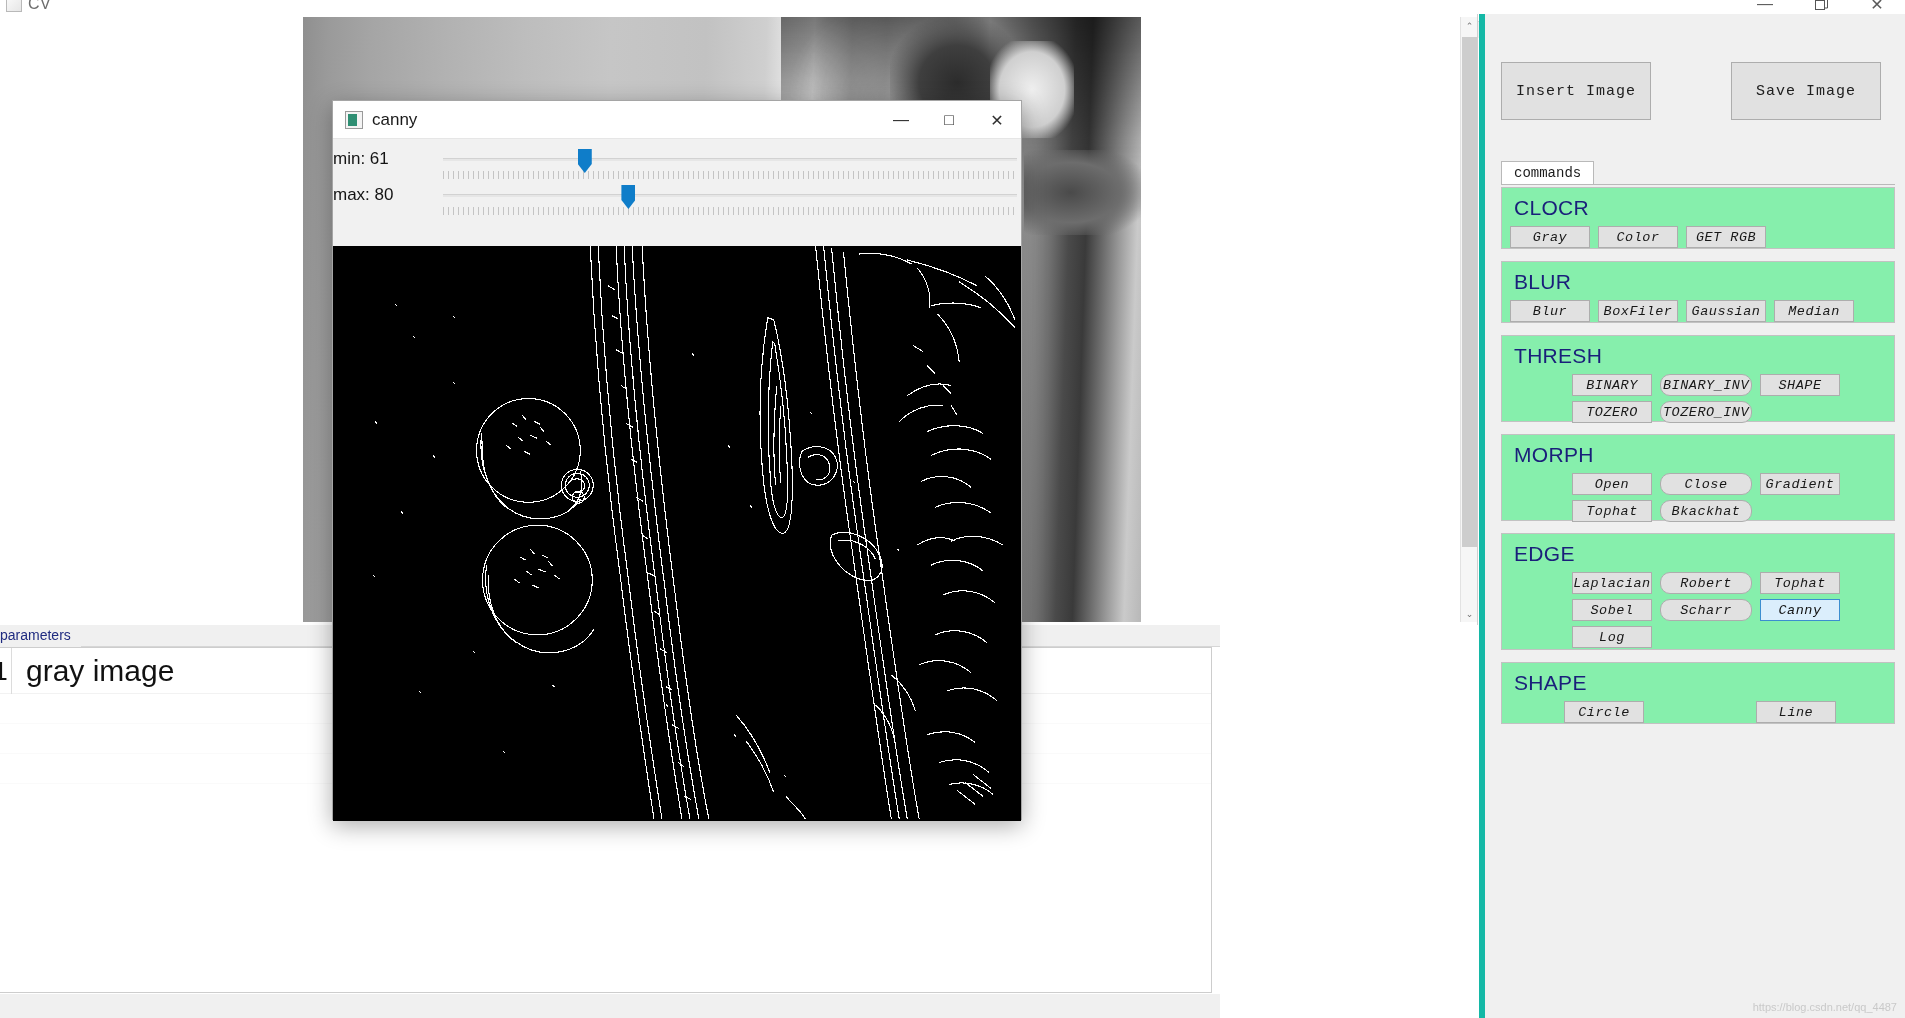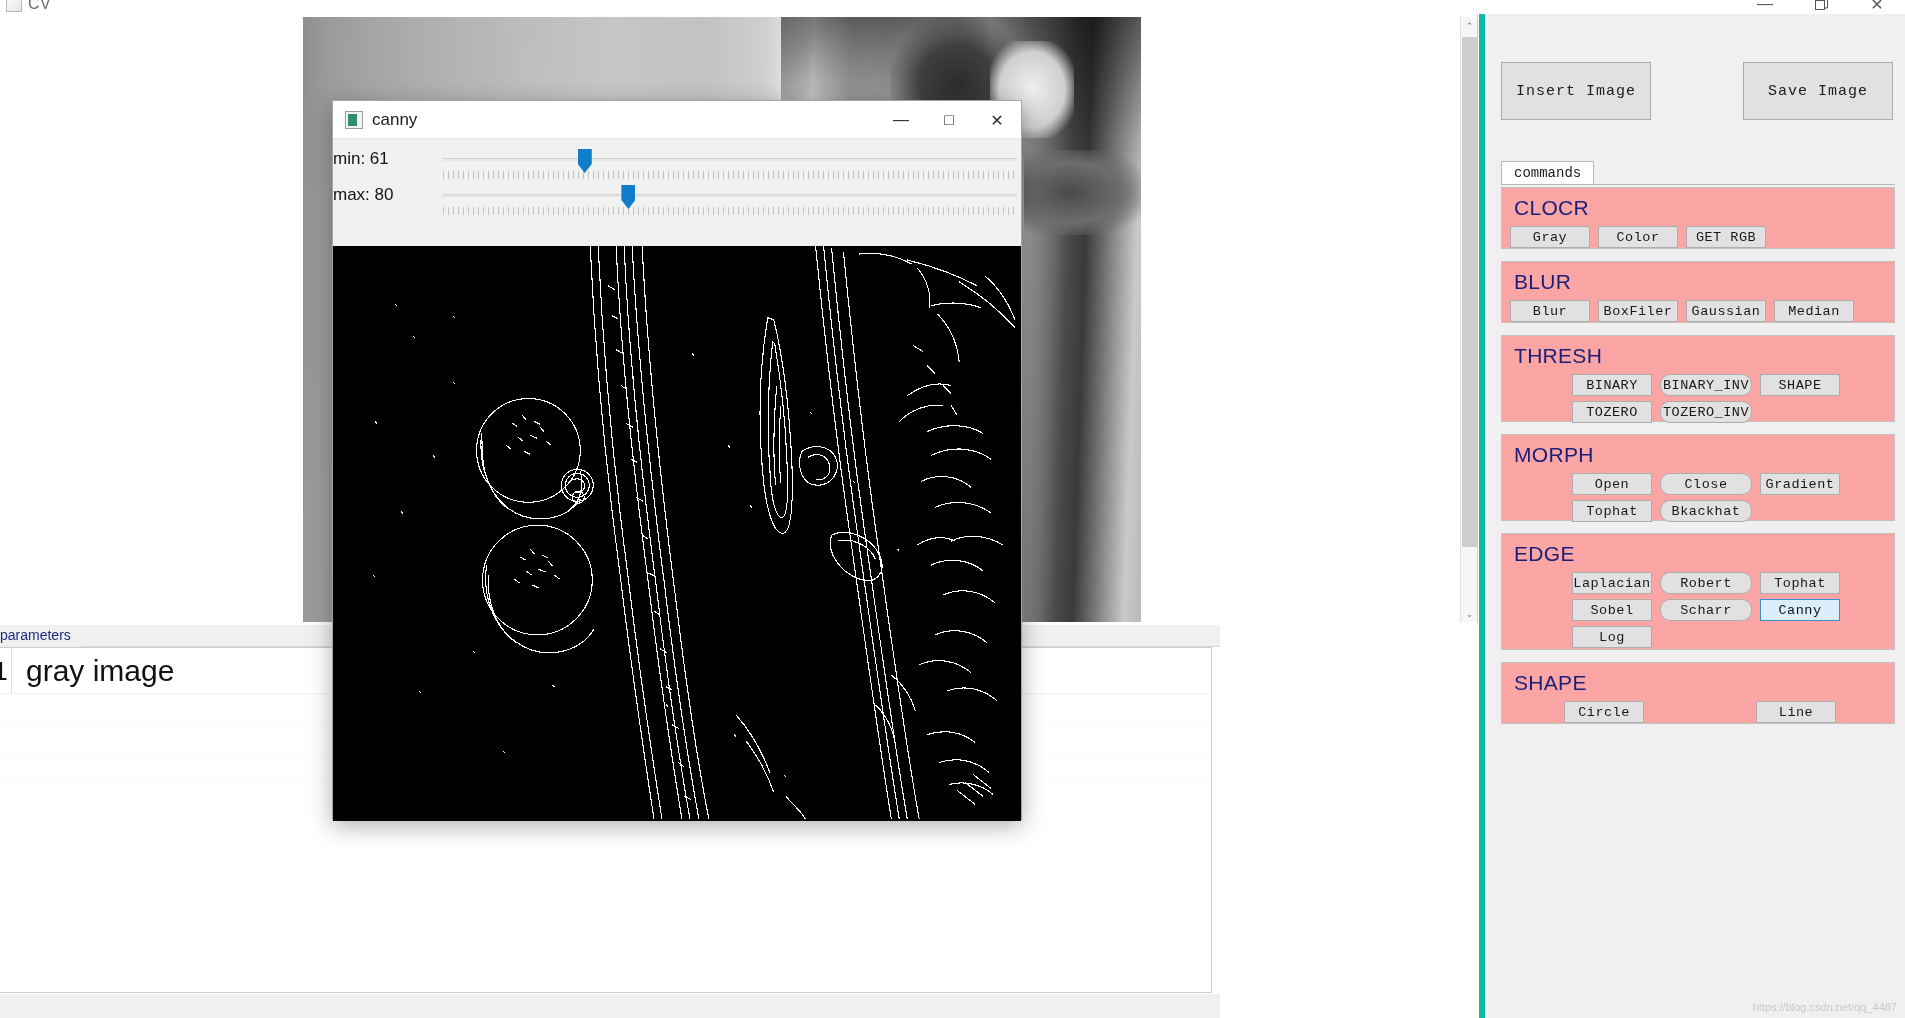--- a/index.html
+++ b/index.html
@@ -195,21 +195,21 @@
     width: 150px; height: 58px;
     background: #e1e1e1;
     border: 1px solid #adadad;
     font-family: "Liberation Mono", monospace;
     font-size: 15px; color: #202020;
     letter-spacing: 1px;
     display: flex; align-items: center; justify-content: center;
     cursor: default;
   }
   .bigbtn.insert { left: 16px; top: 0; }
-  .bigbtn.save   { left: 258px; top: 0; }
+  .bigbtn.save   { left: 246px; top: 0; }
 
   .tabstrip {
     position: absolute; left: 16px; top: 147px;
     width: 394px; height: 24px;
   }
   .tab-commands {
     position: absolute; left: 0; top: 0;
     height: 24px; padding: 3px 12px 0 12px;
     background: #ffffff;
     border: 1px solid #b9b9b9; border-bottom: none;
@@ -217,21 +217,21 @@
     font-size: 14px; color: #1b1b1b;
   }
   .tabstrip-rest {
     position: absolute; left: 0; top: 23px;
     width: 394px; height: 1px; background: #b9b9b9;
   }
 
   .group {
     position: absolute; left: 16px;
     width: 394px;
-    background: #fca5a5;
+    background: #86efac;
     border: 1px solid #c2c2c2;
     padding: 6px 8px 8px 8px;
   }
   .group-title {
     font-family: "Liberation Sans", sans-serif;
     font-size: 21px;
     color: #1a1f7a;
     letter-spacing: .3px;
     margin: 2px 0 6px 4px;
   }
@@ -247,20 +247,21 @@
     border: 1px solid #adadad;
     font-family: "Liberation Mono", monospace;
     font-size: 13.5px;
     color: #181818;
     height: 22px;
     min-width: 74px;
     display: flex; align-items: center; justify-content: center;
     padding: 0 8px;
     letter-spacing: .5px;
     cursor: default;
+    font-style: italic;
   }
   .mbtn.selected {
     background: #dbeefc;
     border: 1px solid #3b8ed0;
     color: #111;
   }
   .mbtn.w80 { width: 80px; }
   .mbtn.w92 { width: 92px; border-radius: 10px; }
 
   .watermark {

